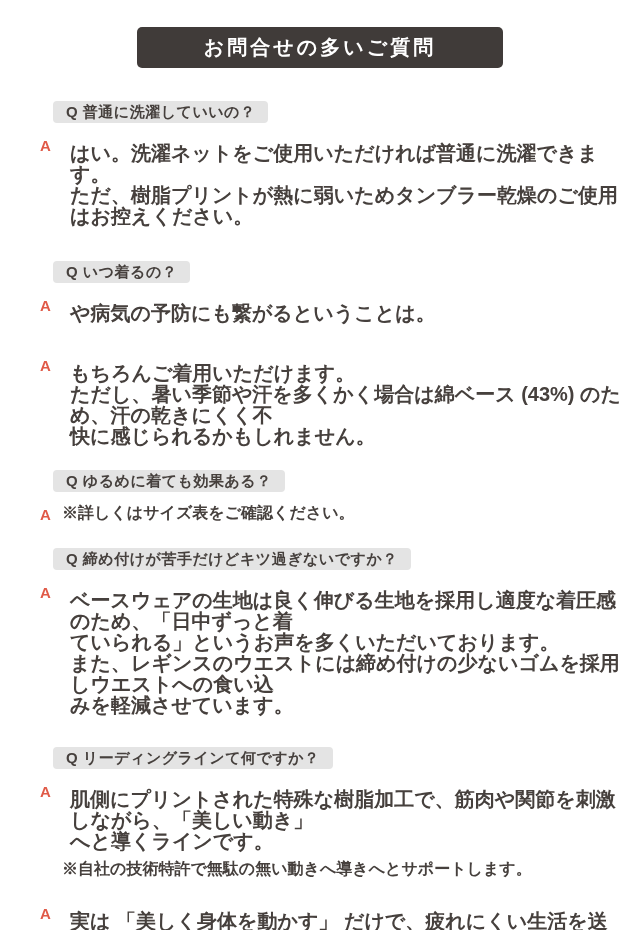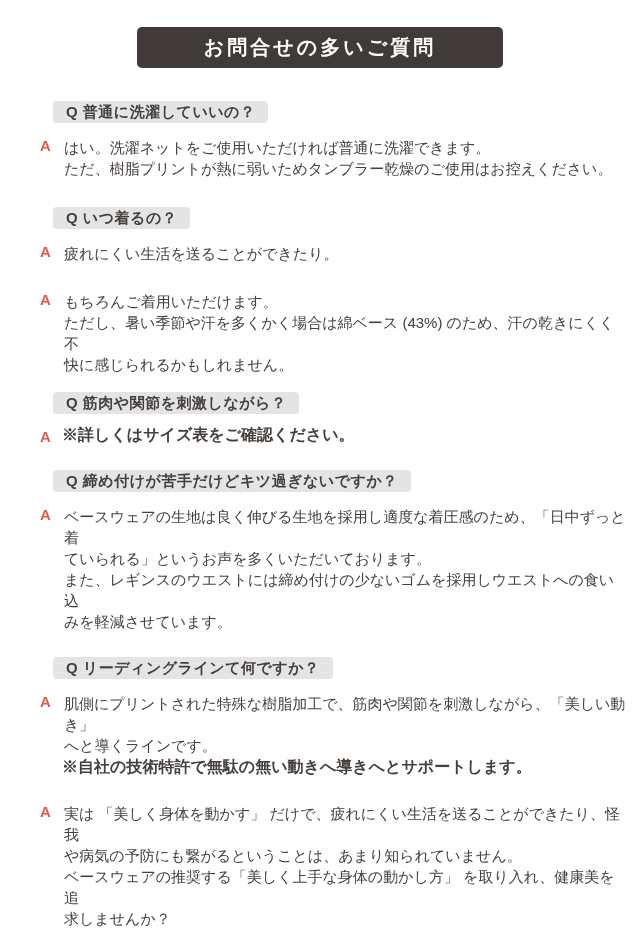--- a/index.html
+++ b/index.html
@@ -49,23 +49,23 @@
     margin-top:12px;
     padding-left:15px;
   }
   .a-label{
     flex:0 0 22px;
     color:var(--accent);
     font-size:15px;line-height:21px;font-weight:600;
   }
   .answer-body{flex:1;min-width:0;}
   .answer-text{
-    margin:2px;
-    font-size:15px;line-height:21px;
-    font-weight:400;
+    margin:8px;
+    font-size:20px;line-height:21px;
+    font-weight:700;
     white-space:pre-line;
     letter-spacing:0;
   }
   .answer-note{
     margin:0;
     font-size:16px;line-height:18px;
     font-weight:600;
     white-space:pre-line;
   }
 </style>
@@ -85,38 +85,38 @@
 ただ、樹脂プリントが熱に弱いためタンブラー乾燥のご使用はお控えください。</p>
       </div>
     </div>
   </section>
 
   <section class="faq-item">
     <div class="q-badge">Q いつ着るの？</div>
     <div class="answer-row">
       <span class="a-label">A</span>
       <div class="answer-body">
-        <p class="answer-text">疲れにくい生活を送ることができたり。</p>
+        <p class="answer-text">や病気の予防にも繋がるということは。</p>
       </div>
     </div>
   </section>
 
   <section class="faq-item">
     <div class="answer-row">
       <span class="a-label">A</span>
       <div class="answer-body">
         <p class="answer-text">もちろんご着用いただけます。
 ただし、暑い季節や汗を多くかく場合は綿ベース (43%) のため、汗の乾きにくく不
 快に感じられるかもしれません。</p>
       </div>
     </div>
   </section>
 
   <section class="faq-item">
-    <div class="q-badge">Q 筋肉や関節を刺激しながら？</div>
+    <div class="q-badge">Q ゆるめに着ても効果ある？</div>
     <div class="answer-row">
       <span class="a-label">A</span>
       <div class="answer-body">
         <p class="answer-note">※詳しくはサイズ表をご確認ください。</p>
       </div>
     </div>
   </section>
 
   <section class="faq-item">
     <div class="q-badge">Q 締め付けが苦手だけどキツ過ぎないですか？</div>

